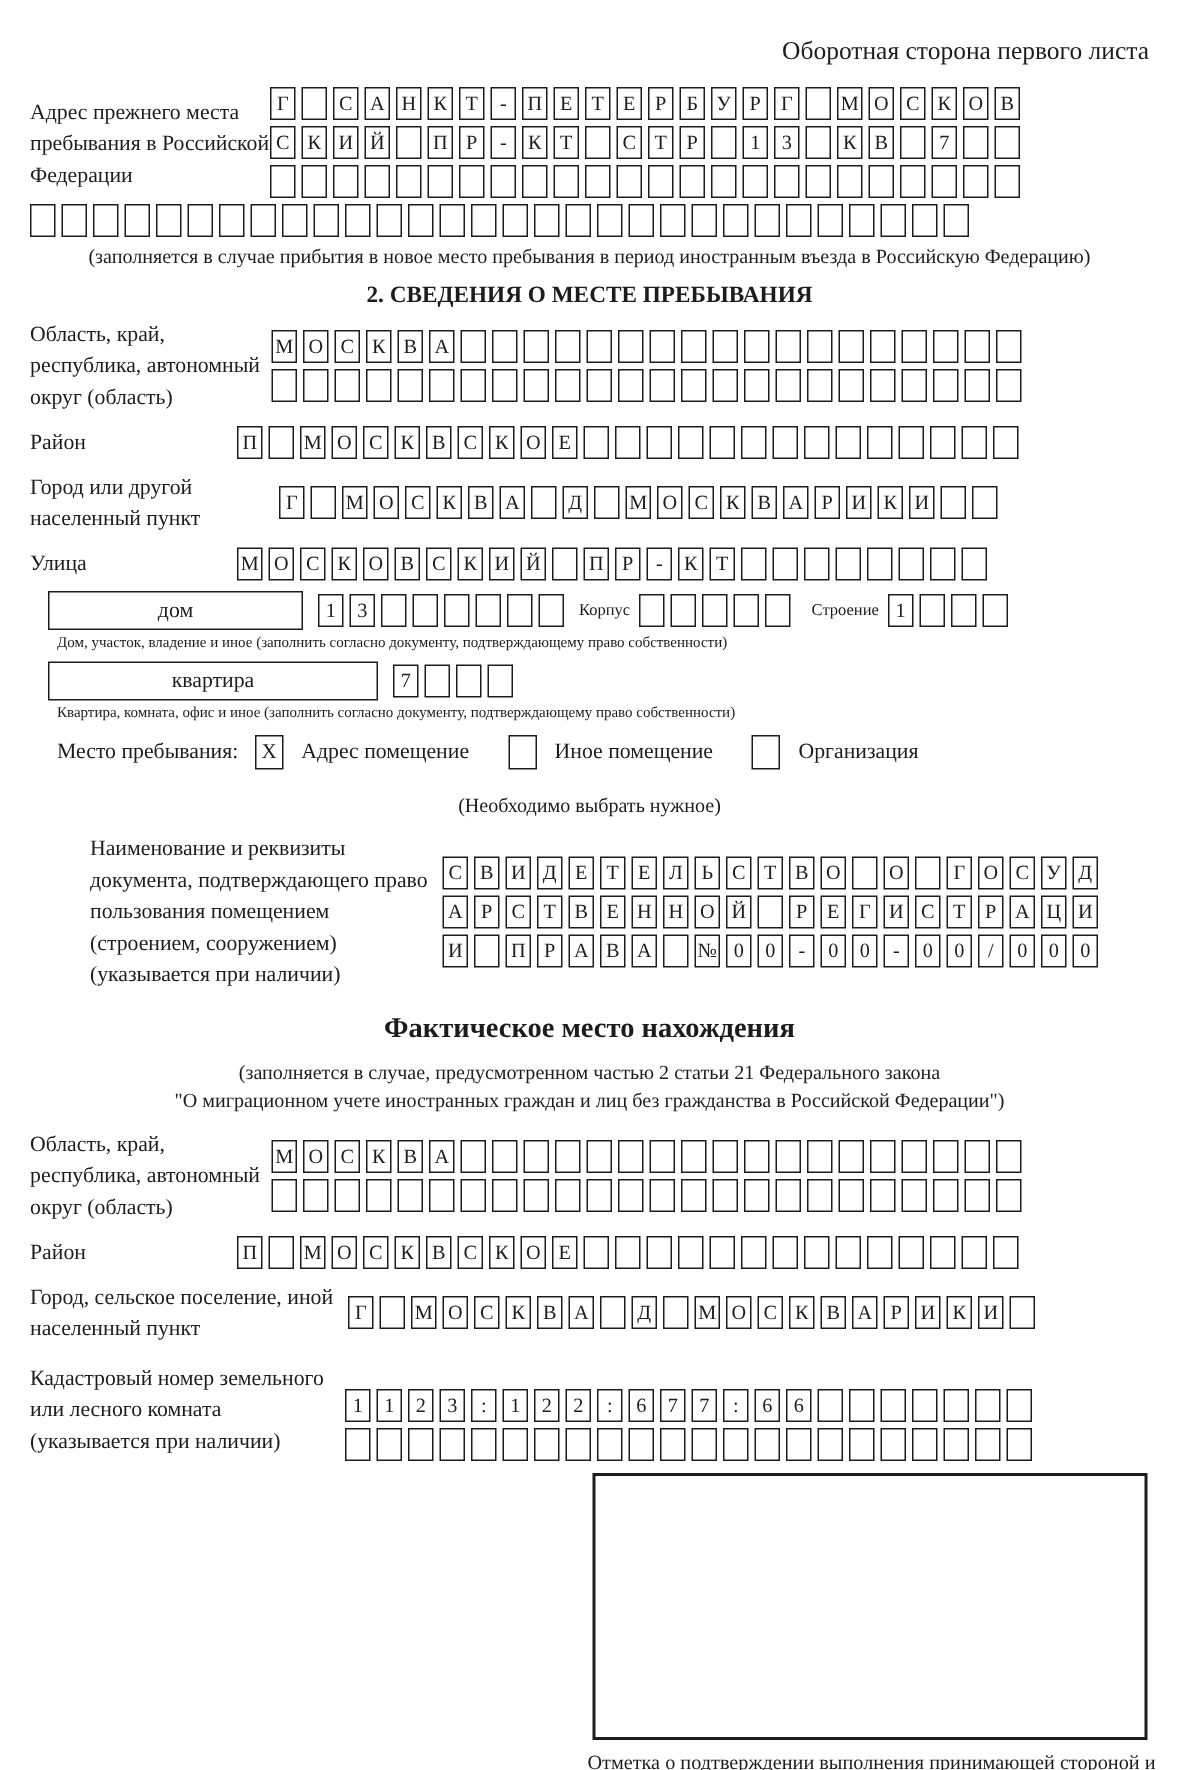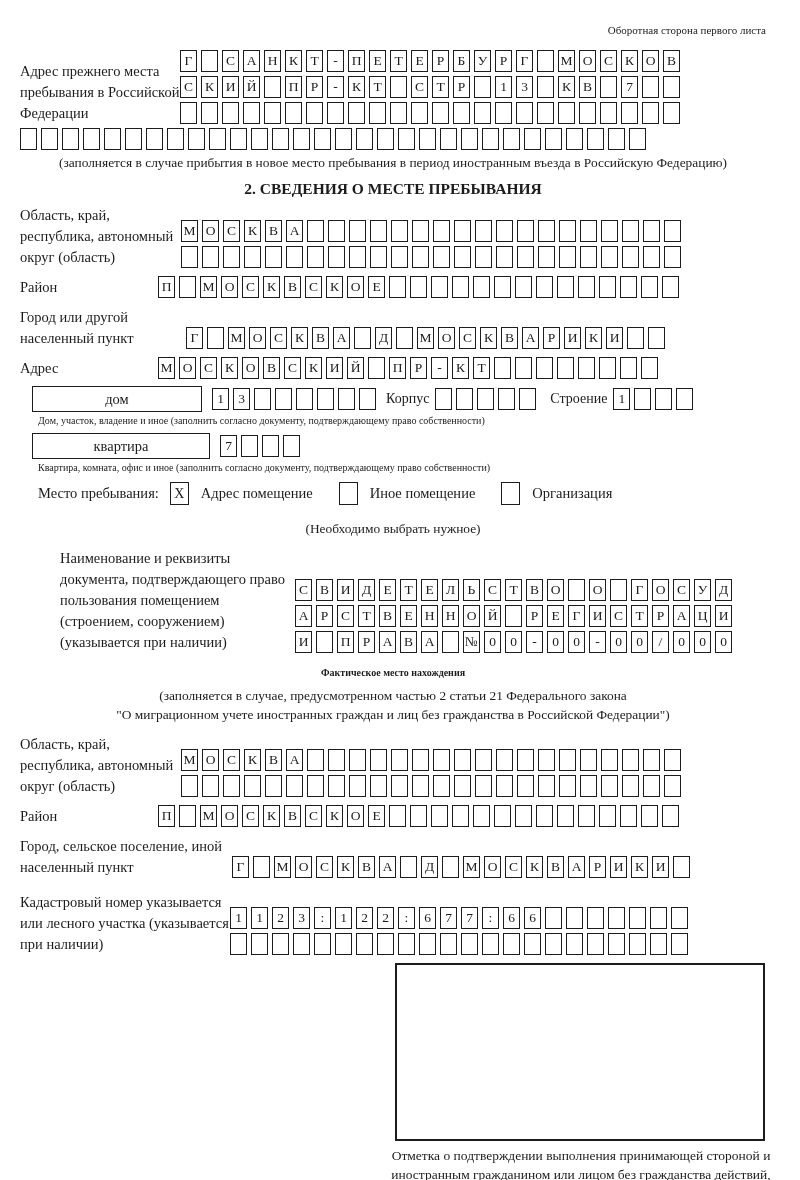--- a/index.html
+++ b/index.html
@@ -4,47 +4,47 @@
 <style>
   :root { --ink:#1c1c1c; }
   * { box-sizing: border-box; margin:0; padding:0; }
   html,body { background:#fff; }
   body {
     width:800px; height:1180px; overflow:hidden;
     font-family:"Liberation Serif","DejaVu Serif",serif;
     color:var(--ink);
   }
   .page { width:800px; height:1180px; padding:20px 34px 10px 20px; }
-  .corner { text-align:right; font-size:11px; padding-top:4px; }
-
-  .field { display:flex; align-items:flex-end; margin-top:7px; }
+  .corner { text-align:right; font-size:17px; padding-top:4px; }
+
+  .field { display:flex; align-items:center; margin-top:7px; }
   .label { font-size:14.5px; line-height:21px; flex:none; padding-top:2px; }
   .w160{width:160px;} .w161{width:161px;} .w138{width:138px;} .w166{width:166px;}
   .w235{width:235px;} .w212{width:212px;} .w210{width:210px;}
   .rows { display:flex; flex-direction:column; gap:4px; }
   .boxrow { display:flex; gap:4px; }
   .box {
     width:17px; height:22px; flex:none;
     border:1.8px solid var(--ink);
     display:flex; align-items:center; justify-content:center;
     font-size:13.5px; line-height:1;
   }
   .fullrow { margin-top:4px; }
   .note-center { font-size:13.4px; text-align:center; margin-top:5px; }
   h2 { font-size:15.5px; text-align:center; margin:9px 0 5px 0; font-weight:bold; }
-  .subhead { font-size:10px; text-align:center; font-weight:bold; margin:14px 0 8px 0; }
+  .subhead { font-size:19px; text-align:center; font-weight:bold; margin:14px 0 8px 0; }
   .fieldnote { font-size:10px; margin:3px 0 2px 18px; }
 
   .houserow { display:flex; align-items:center; margin-top:7px; }
   .cellbox {
     border:1.8px solid var(--ink); height:26px; flex:none;
     display:flex; align-items:center; justify-content:center; font-size:14.5px;
   }
-  .cw170{width:170px; margin-left:12px;} .cw204{width:178px; margin-left:12px;}
-  .inline-label { font-size:14px; flex:none; }
+  .cw170{width:170px; margin-left:12px;} .cw204{width:220px; margin-left:12px;}
+  .inline-label { font-size:11px; flex:none; }
   .ml10{margin-left:10px;} .mr6{margin-right:6px;} .ml14{margin-left:14px;}
 
   .checkrow { display:flex; align-items:center; margin-top:9px; font-size:14.5px; }
   .checkbox {
     width:19px; height:23px; flex:none; border:1.8px solid var(--ink);
     display:flex; align-items:center; justify-content:center; font-size:14px;
     margin:0 12px 0 11px;
   }
   .opt-gap { margin-left:26px; }
 
@@ -297,21 +297,21 @@
         <span class="box">Р</span>
         <span class="box">И</span>
         <span class="box">К</span>
         <span class="box">И</span>
         <span class="box"></span>
         <span class="box"></span>
       </div>
   </div>
 
   <div class="field">
-    <div class="label w138">Адрес</div>
+    <div class="label w138">Улица</div>
     <div class="boxrow">
         <span class="box">М</span>
         <span class="box">О</span>
         <span class="box">С</span>
         <span class="box">К</span>
         <span class="box">О</span>
         <span class="box">В</span>
         <span class="box">С</span>
         <span class="box">К</span>
         <span class="box">И</span>
@@ -575,21 +575,21 @@
         <span class="box">А</span>
         <span class="box">Р</span>
         <span class="box">И</span>
         <span class="box">К</span>
         <span class="box">И</span>
         <span class="box"></span>
       </div>
   </div>
 
   <div class="field">
-    <div class="label w210">Кадастровый номер указывается или лесного участка (указывается при наличии)</div>
+    <div class="label w210">Кадастровый номер земельного или лесного комната (указывается при наличии)</div>
     <div class="rows" style="padding-top:22px;">
       <div class="boxrow">
           <span class="box">1</span>
           <span class="box">1</span>
           <span class="box">2</span>
           <span class="box">3</span>
           <span class="box">:</span>
           <span class="box">1</span>
           <span class="box">2</span>
           <span class="box">2</span>

